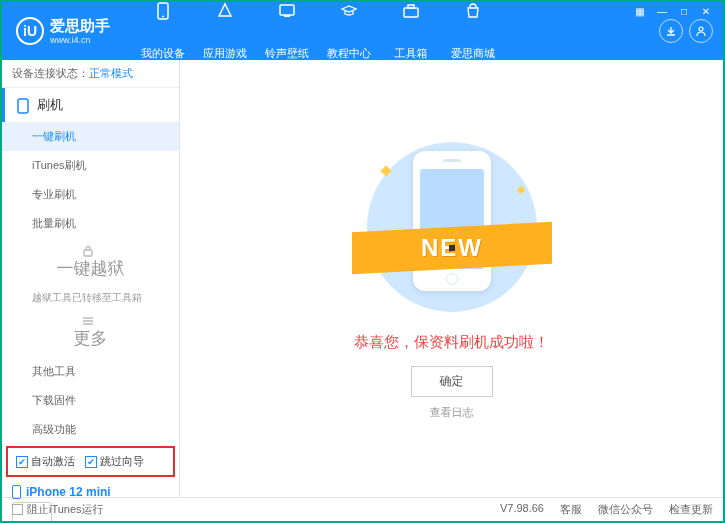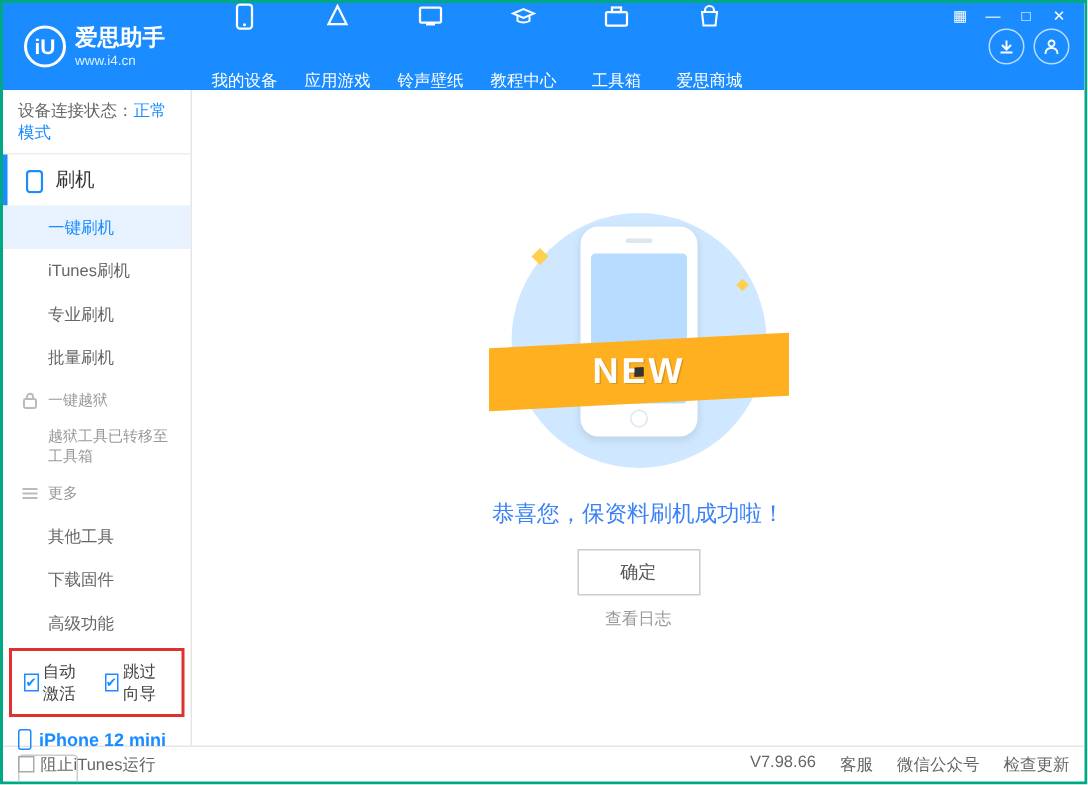--- a/index.html
+++ b/index.html
@@ -19,28 +19,28 @@
   .nav-icon { font-size: 18px; margin-bottom: 2px; }
   .header-right { margin-left: auto; display: flex; align-items: center; padding-right: 10px; gap: 6px; }
   .win-btns { display: flex; gap: 4px; position: absolute; top: 2px; right: 8px; font-size: 10px; }
   .win-btn { width: 18px; height: 14px; display: flex; align-items: center; justify-content: center; cursor: pointer; }
   .circle-btn { width: 24px; height: 24px; border: 1.5px solid rgba(255,255,255,0.7); border-radius: 50%; display: flex; align-items: center; justify-content: center; cursor: pointer; font-size: 12px; }
   
   
   .body { display: flex; height: calc(100% - 58px - 24px); }
   
   
-  .sidebar { width: 126px; border-right: 1px solid #e5e5e5; display: flex; flex-direction: column; }
+  .sidebar { width: 178px; border-right: 1px solid #e5e5e5; display: flex; flex-direction: column; }
   .conn-status { padding: 6px 10px; font-size: 11px; color: #666; border-bottom: 1px solid #eee; }
   .conn-status .mode { color: #1a8cff; }
   .side-tab { display: flex; align-items: center; padding: 8px 12px; font-size: 13px; color: #333; border-left: 3px solid #1a8cff; }
   .side-tab-icon { width: 14px; height: 14px; margin-right: 6px; display: inline-block; }
   .sub-item { padding: 7px 10px 7px 30px; font-size: 11px; color: #666; cursor: pointer; }
   .sub-item.active { background: #e8f2ff; color: #1a8cff; }
-  .side-group { display: flex; align-items: center; padding: 7px 12px; font-size: 10px; color: #999; }
+  .side-group { display: flex; align-items: center; padding: 7px 12px; font-size: 17px; color: #999; flex-direction: column; }
   .side-group-icon { margin-right: 6px; font-size: 12px; }
   .side-note { padding: 4px 10px 4px 30px; font-size: 10px; color: #999; line-height: 1.3; }
   .checkbox-row { display: flex; gap: 10px; padding: 6px 8px; border: 2px solid #e03030; margin: 2px 4px; }
   .cb { display: flex; align-items: center; font-size: 11px; color: #444; }
   .cb-box { width: 12px; height: 12px; border: 1px solid #1a8cff; margin-right: 3px; display: inline-flex; align-items: center; justify-content: center; color: #1a8cff; font-size: 9px; }
   .device-block { padding: 6px 10px; }
   .device-name { color: #1a8cff; font-size: 12px; font-weight: bold; display: flex; align-items: center; }
   .device-phone-icon { width: 9px; height: 14px; border: 1.5px solid #1a8cff; border-radius: 2px; margin-right: 5px; display: inline-block; }
   .device-badge { display: inline-block; border: 1px solid #ccc; border-radius: 3px; padding: 18px 6px; font-size: 10px; color: #888; margin-top: 3px; }
   .device-sub { font-size: 10px; color: #888; margin-top: 2px; }
@@ -52,21 +52,21 @@
   .illus-phone { width: 78px; height: 140px; background: #fff; border-radius: 12px; position: absolute; top: 14px; left: 51px; box-shadow: 0 2px 6px rgba(0,0,0,0.1); }
   .illus-phone::before { content: ""; position: absolute; top: 8px; left: 50%; transform: translateX(-50%); width: 18px; height: 3px; background: #dce6f0; border-radius: 2px; }
   .illus-phone::after { content: ""; position: absolute; bottom: 6px; left: 50%; transform: translateX(-50%); width: 10px; height: 10px; border: 1.5px solid #dce6f0; border-radius: 50%; }
   .illus-screen { position: absolute; top: 18px; left: 7px; right: 7px; bottom: 22px; background: #b8dcff; border-radius: 3px; }
   .ribbon { position: absolute; top: 90px; left: -10px; right: -10px; height: 42px; background: #ffb020; transform: skewY(-3deg); display: flex; align-items: center; justify-content: center; }
   .ribbon::before, .ribbon::after { content: ""; position: absolute; width: 0; height: 0; border-style: solid; }
   .ribbon-text { font-size: 24px; font-weight: 900; color: #fff; letter-spacing: 2px; transform: skewY(3deg); text-shadow: 1px 1px 0 rgba(0,0,0,0.15); }
   .star { position: absolute; background: #ffd050; }
   .star1 { width: 8px; height: 8px; top: 30px; left: 20px; transform: rotate(45deg); }
   .star2 { width: 6px; height: 6px; top: 50px; right: 18px; transform: rotate(45deg); }
-  .success-msg { font-size: 15px; color: #3b82f6; margin-bottom: 14px; }
+  .success-msg { font-size: 15px; color: #ef4444; margin-bottom: 14px; }
   .ok-btn { padding: 6px 28px; border: 1px solid #ccc; background: #fff; cursor: pointer; font-size: 12px; color: #555; margin-bottom: 8px; }
   .log-link { font-size: 11px; color: #999; cursor: pointer; }
   
   
   .footer { height: 24px; border-top: 1px solid #e5e5e5; display: flex; align-items: center; padding: 0 10px; font-size: 11px; color: #666; }
   .footer-cb { display: flex; align-items: center; }
   .footer-cb-box { width: 11px; height: 11px; border: 1px solid #aaa; margin-right: 4px; }
   .footer-right { margin-left: auto; display: flex; gap: 16px; }
   .footer-link { cursor: pointer; }
   

